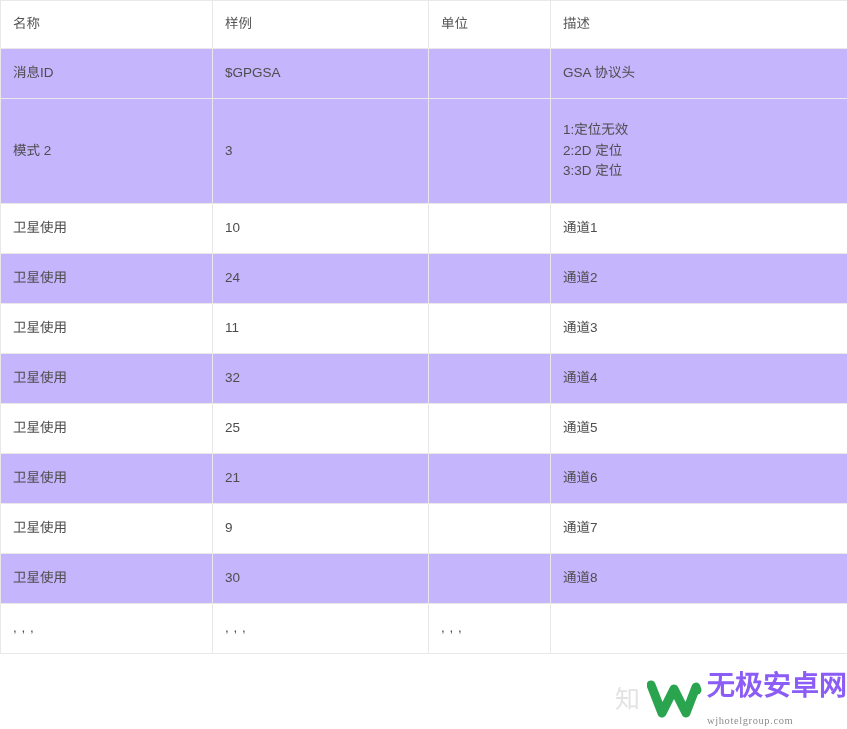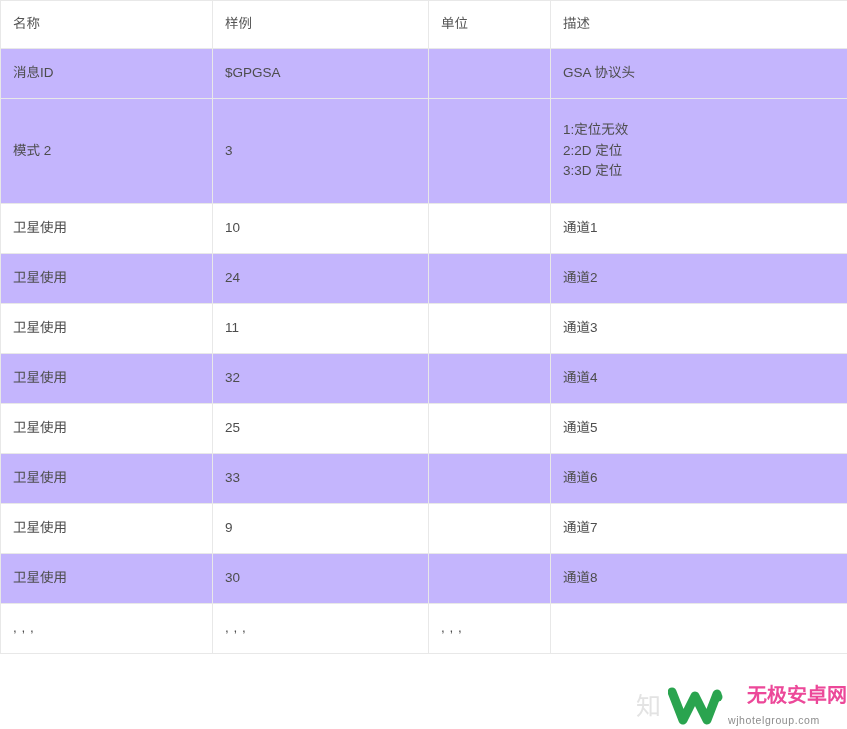--- a/index.html
+++ b/index.html
@@ -107,34 +107,33 @@
     display: block;
   }
   .wm-text {
     display: flex;
     flex-direction: column;
     justify-content: center;
     margin-left: 4px;
   }
   .wm-brand {
     font-family: "DejaVu Sans", "Liberation Sans", sans-serif;
-    font-size: 20px;
+    font-size: 28px;
     font-weight: bold;
-    color: #ec4899;
+    color: #8b5cf6;
     line-height: 1.05;
     letter-spacing: 0px;
-    margin-left: 19px;
   }
   .wm-url {
-    font-family: Liberation Sans, sans-serif;
+    font-family: Liberation Serif, serif;
     font-size: 10.5px;
     color: #8d8d8d;
     letter-spacing: 0.6px;
     line-height: 1.1;
-    margin-top: 9px;
+    margin-top: 15px;
   }
 </style>
 </head>
 <body>
 
 <div class="page">
 
   <table class="spec-table">
     <colgroup>
       <col class="c-name">
@@ -204,21 +203,21 @@
         <tr class="row-plain h-50">
           <td>卫星使用</td>
           <td>25</td>
           <td></td>
           <td>
             <span class="line">通道5</span>
           </td>
         </tr>
         <tr class="row-shaded h-50">
           <td>卫星使用</td>
-          <td>33</td>
+          <td>21</td>
           <td></td>
           <td>
             <span class="line">通道6</span>
           </td>
         </tr>
         <tr class="row-plain h-50">
           <td>卫星使用</td>
           <td>9</td>
           <td></td>
           <td>

